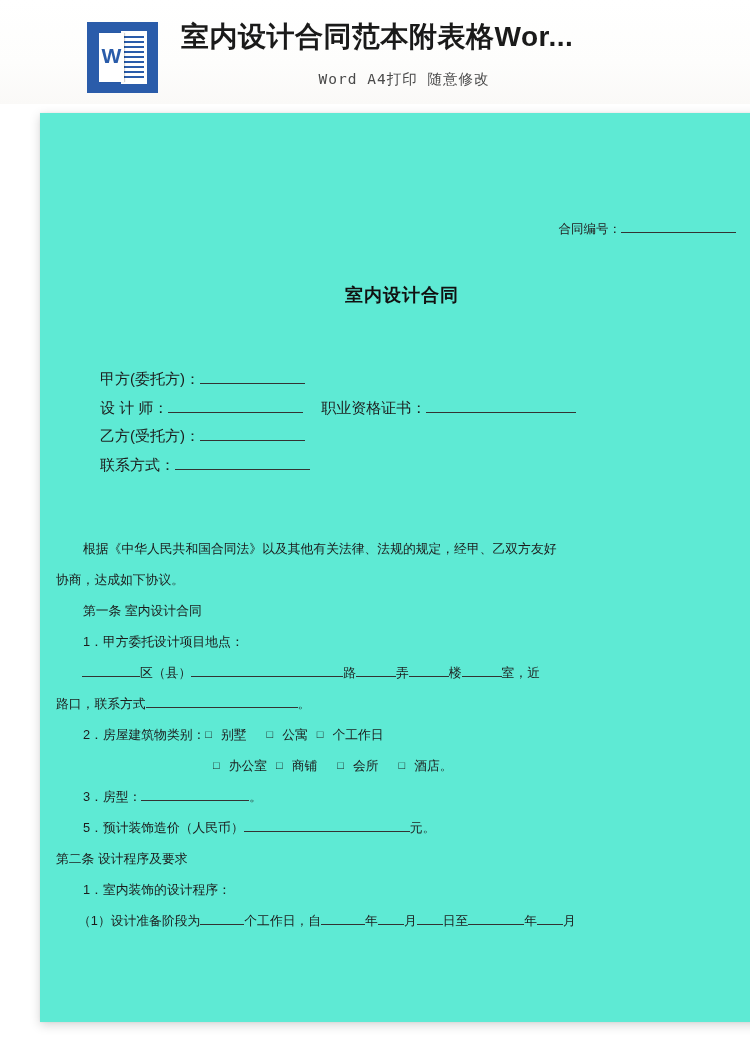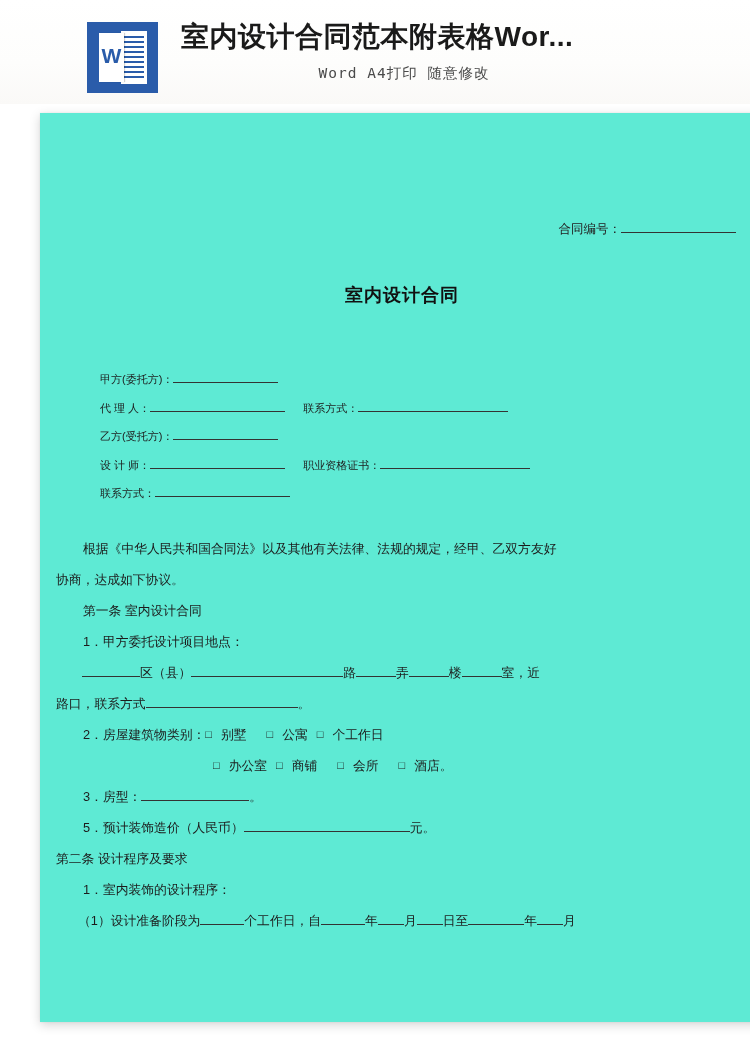--- a/index.html
+++ b/index.html
@@ -87,21 +87,21 @@
     font-size: 28px;
     font-weight: 700;
     color: #1a1a1a;
     line-height: 42px;
     letter-spacing: .5px;
     white-space: nowrap;
     overflow: hidden;
     margin-left: 6px;
   }
   #doc-subtitle {
-    margin-top: 6px;
+    margin-top: 12px;
     font-family: "DejaVu Sans Mono", "Liberation Mono", monospace;
     font-size: 14.5px;
     color: #4a4a4a;
     text-align: center;
     letter-spacing: 1px;
     padding-right: 54px;
   }
 
   
   #page-shadow-wrap {
@@ -140,21 +140,21 @@
     font-size: 18px;
     font-weight: 700;
     letter-spacing: 1px;
     color: #111;
   }
 
   #parties {
     position: absolute;
     left: 60px; top: 252px;
     width: 520px;
-    font-size: 11px;
+    font-size: 15px;
     line-height: 28.5px;
     color: #1c1c1c;
   }
   #parties .row { white-space: nowrap; }
   #parties .lbl { display: inline-block; }
   .w105 { width: 105px; }
   .w135 { width: 135px; }
   .w150 { width: 150px; }
   .gap  { display:inline-block; width: 18px; }
 
@@ -209,30 +209,27 @@
     </div>
 
     <div id="main-title">室内设计合同</div>
 
     <div id="parties">
 
       <div class="row">
         <span class="lbl">甲方(委托方)：</span><span class="u w105"></span>
       </div>
 
-      <div class="row">
-        <span class="lbl">代 理 人：</span><span class="u w135"></span><span class="gap"></span><span class="lbl">联系方式：</span><span class="u w150"></span>
+
+      <div class="row">
+        <span class="lbl">设 计 师：</span><span class="u w135"></span><span class="gap"></span><span class="lbl">职业资格证书：</span><span class="u w150"></span>
       </div>
 
       <div class="row">
         <span class="lbl">乙方(受托方)：</span><span class="u w105"></span>
-      </div>
-
-      <div class="row">
-        <span class="lbl">设 计 师：</span><span class="u w135"></span><span class="gap"></span><span class="lbl">职业资格证书：</span><span class="u w150"></span>
       </div>
 
       <div class="row">
         <span class="lbl">联系方式：</span><span class="u w135"></span>
       </div>
 
     </div>
 
     <div id="body-text">
 

